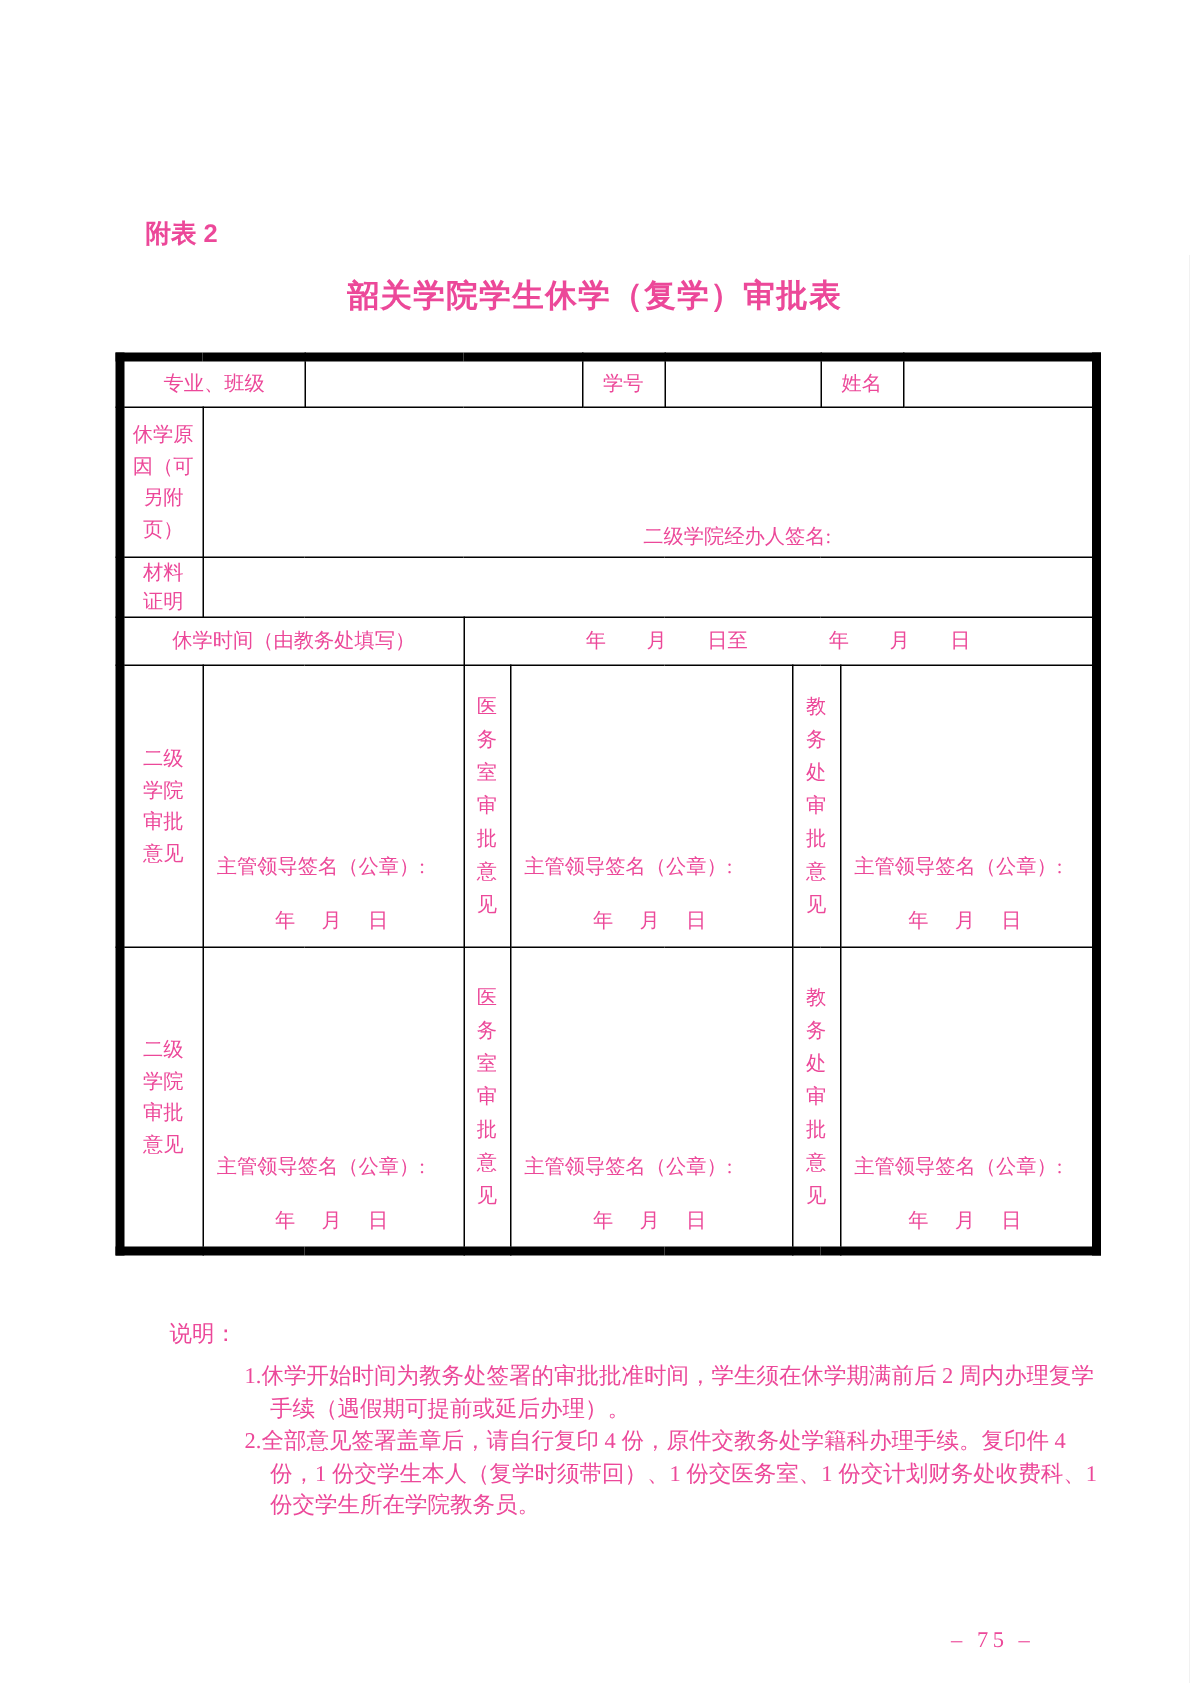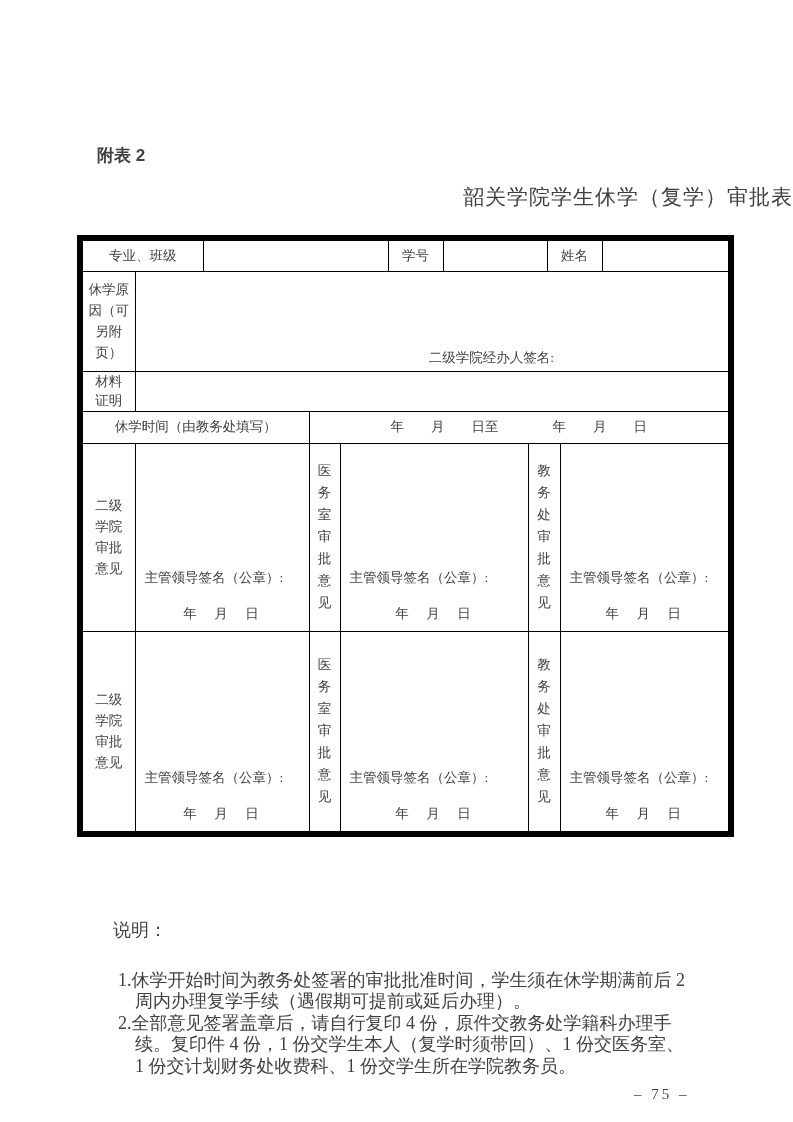--- a/index.html
+++ b/index.html
@@ -4,39 +4,39 @@
 <style>
   * { box-sizing: border-box; }
   html, body { margin: 0; padding: 0; background: #e8e8e8; }
   .page {
     position: relative;
     width: 793px;
     height: 1122px;
     margin: 0 auto;
     background: #ffffff;
     font-family: "Liberation Serif", "DejaVu Serif", serif;
-    color: #404040;
+    color: #ec4899;
   }
   .attachment-label {
     position: absolute;
     left: 97px;
     top: 144px;
     font-size: 17px;
     font-weight: bold;
     font-family: "Liberation Sans", "DejaVu Sans", sans-serif;
   }
   .doc-title {
     position: absolute;
     left: 0;
     top: 183px;
     width: 100%;
     margin: 0;
-    text-align: right;
+    text-align: center;
     font-size: 21px;
-    font-weight: normal;
+    font-weight: bold;
     letter-spacing: 1px;
   }
   table.form {
     position: absolute;
     left: 77px;
     top: 235px;
     width: 651px;
     border-collapse: collapse;
     table-layout: fixed;
     border: 6px solid #000000;
@@ -71,25 +71,24 @@
   .sig-date {
     position: absolute;
     left: 0; right: 0;
     bottom: 8px;
     text-align: center;
     letter-spacing: 2px;
   }
   .notes {
     position: absolute;
     left: 113px;
-    top: 920px;
+    top: 880px;
     display: flex;
-    font-size: 18px;
+    font-size: 15px;
     line-height: 21.5px;
-    flex-direction: column;
   }
   .notes-label { flex: none; }
   .note-items { margin-left: 5px; width: 572px; margin-top: 28px; }
   .note-items p { margin: 0; padding-left: 17px; text-indent: -17px; }
   .page-number {
     position: absolute;
     left: 634px;
     top: 1086px;
     font-size: 15px;
     letter-spacing: 3px;

